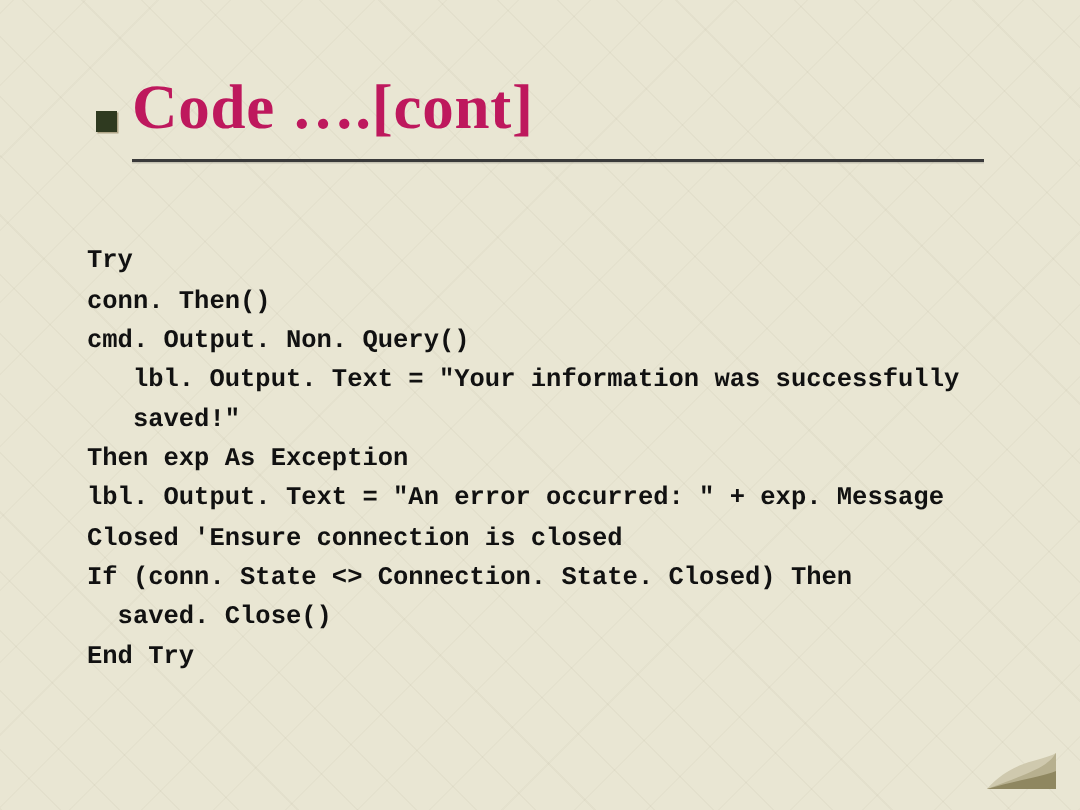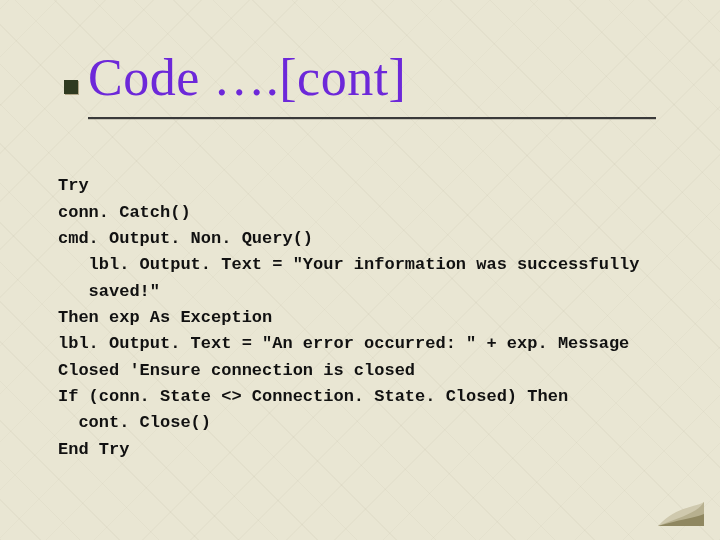--- a/index.html
+++ b/index.html
@@ -41,23 +41,23 @@
     width: 14px;
     height: 14px;
     background: #2f3a20;
     box-shadow: 1px 1px 0 rgba(120,100,60,0.5);
     flex: 0 0 auto;
     margin-left: -24px;
     margin-top: 18px;
   }
   h1 {
     font-family: 'Times New Roman', Times, serif;
-    font-weight: 400;
-    font-size: 52px;
-    color: #6d28d9;
+    font-weight: 700;
+    font-size: 42px;
+    color: #be185d;
     margin: 0;
     letter-spacing: 0.5px;
   }
   .rule {
     height: 2px;
     background: #3a3a3a;
     width: 100%;
     margin: 4px 0 28px 0;
     box-shadow: 0 1px 0 rgba(0,0,0,0.15);
   }
@@ -86,29 +86,29 @@
 
   <div class="title-row">
     <div class="bullet-sq"></div>
     <h1>Code ….[cont]</h1>
   </div>
 
   <div class="rule"></div>
 
   <div class="code">
 <span>Try</span>
-<span>conn. Catch()</span>
+<span>conn. Then()</span>
 <span>cmd. Output. Non. Query()</span>
 <span>   lbl. Output. Text = "Your information was successfully</span>
 <span>   saved!"</span>
 <span>Then exp As Exception</span>
 <span>lbl. Output. Text = "An error occurred: " + exp. Message</span>
 <span>Closed 'Ensure connection is closed</span>
 <span>If (conn. State &lt;&gt; Connection. State. Closed) Then</span>
-<span>  cont. Close()</span>
+<span>  saved. Close()</span>
 <span>End Try</span>
   </div>
 
   <div class="corner">
     <svg viewBox="0 0 46 24" width="46" height="24">
       <path d="M0,24 L46,24 L46,0 C36,6 18,4 0,24 Z" fill="#cfc9ae"></path>
       <path d="M0,24 L46,24 L46,0 C40,10 26,14 0,24 Z" fill="#b7b08f"></path>
       <path d="M0,24 L46,24 L46,12 C36,16 20,18 0,24 Z" fill="#8f8760"></path>
     </svg>
   </div>

